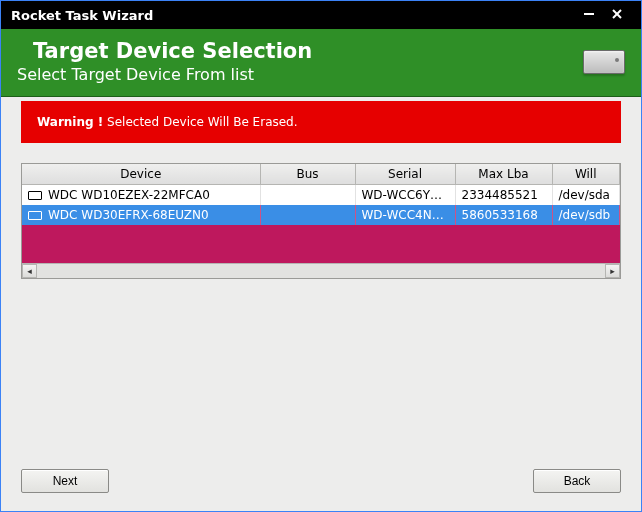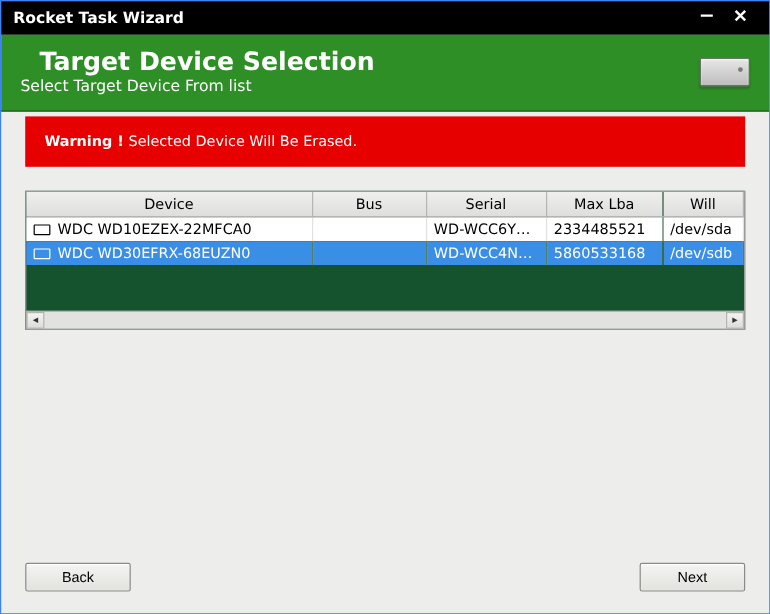--- a/index.html
+++ b/index.html
@@ -44,21 +44,21 @@
     display: flex;
     align-items: center;
   }
   .header-text { flex: 1; }
   .header h1 {
     font-size: 21px;
     font-weight: bold;
     margin-bottom: 2px;
     margin-left: 16px;
   }
-  .header .sub { font-size: 13px; }
+  .header .sub { font-size: 16px; }
   .drive-icon {
     width: 42px;
     height: 24px;
     background: linear-gradient(#e8e8e8,#bcbcbc);
     border: 1px solid #6a6a6a;
     border-radius: 2px;
     position: relative;
     box-shadow: inset 0 1px 2px rgba(255,255,255,.6), 0 2px 2px rgba(0,0,0,.2);
   }
   .drive-icon::after{
@@ -77,21 +77,21 @@
   .warning {
     background: #e60000;
     color: #fff;
     font-size: 12px;
     padding: 14px 16px;
     margin-bottom: 20px;
   }
   .warning b { font-weight: bold; }
   .table-wrap {
     border: 1px solid #9a9a97;
-    background: #14532d;
+    background: #be185d;
     height: 116px;
     position: relative;
   }
   table {
     border-collapse: collapse;
     width: 100%;
     table-layout: fixed;
     font-size: 12px;
   }
   thead th {
@@ -241,17 +241,17 @@
       </table>
       <div class="hscroll">
         <div class="arrow">◂</div>
         <div class="arrow">▸</div>
       </div>
     </div>
 
   </div>
 
   <div class="footer">
+    <button class="nav">Next</button>
     <button class="nav">Back</button>
-    <button class="nav">Next</button>
   </div>
 
 </div>
 
 </body></html>

